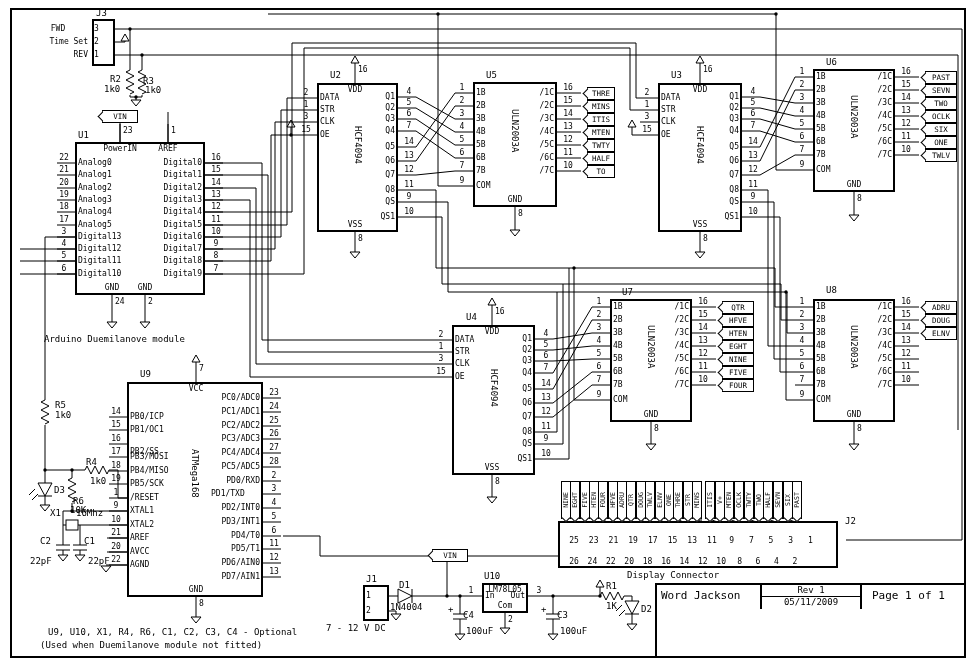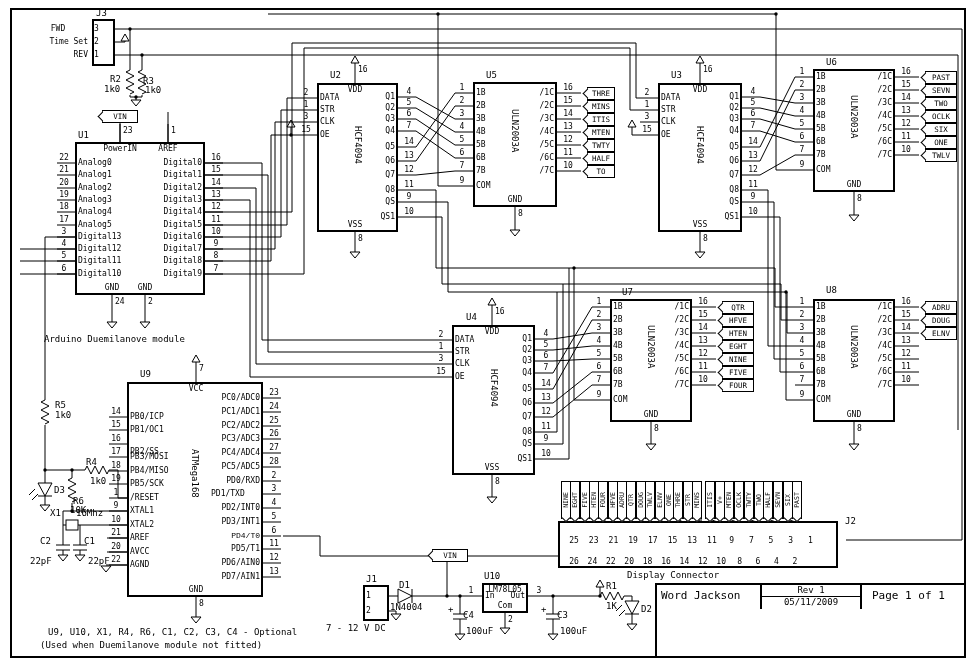--- a/index.html
+++ b/index.html
@@ -798,21 +798,21 @@
       <div class="pl" style="left: 211px; top: 462px; width: 49px; text-align: right;">PC5/ADC5</div>
       <div class="pn" style="left: 264px; top: 471px; width: 20px; text-align: center;">2</div>
       <div class="pl" style="left: 211px; top: 476px; width: 49px; text-align: right;">PD0/RXD</div>
       <div class="pn" style="left: 264px; top: 484px; width: 20px; text-align: center;">3</div>
       <div class="pl" style="left: 211px; top: 489px; width: 49px; ">PD1/TXD</div>
       <div class="pn" style="left: 264px; top: 498px; width: 20px; text-align: center;">4</div>
       <div class="pl" style="left: 211px; top: 503px; width: 49px; text-align: right;">PD2/INT0</div>
       <div class="pn" style="left: 264px; top: 512px; width: 20px; text-align: center;">5</div>
       <div class="pl" style="left: 211px; top: 517px; width: 49px; text-align: right;">PD3/INT1</div>
       <div class="pn" style="left: 264px; top: 526px; width: 20px; text-align: center;">6</div>
-      <div class="pl" style="left: 211px; top: 531px; width: 49px; text-align: right; font-family: Liberation Mono, monospace;">PD4/T0</div>
+      <div class="pl" style="left: 211px; top: 531px; width: 49px; text-align: right;">PD4/T0</div>
       <div class="pn" style="left: 264px; top: 539px; width: 20px; text-align: center;">11</div>
       <div class="pl" style="left: 211px; top: 544px; width: 49px; text-align: right;">PD5/T1</div>
       <div class="pn" style="left: 264px; top: 553px; width: 20px; text-align: center;">12</div>
       <div class="pl" style="left: 211px; top: 558px; width: 49px; text-align: right;">PD6/AIN0</div>
       <div class="pn" style="left: 264px; top: 567px; width: 20px; text-align: center;">13</div>
       <div class="pl" style="left: 211px; top: 572px; width: 49px; text-align: right;">PD7/AIN1</div>
       <div class="pn" style="left: 199px; top: 364px;">7</div>
       <div class="pl" style="left: 176px; top: 384px; width: 40px; text-align: center;">VCC</div>
       <div class="pn" style="left: 199px; top: 599px;">8</div>
       <div class="pl" style="left: 176px; top: 585px; width: 40px; text-align: center;">GND</div>

